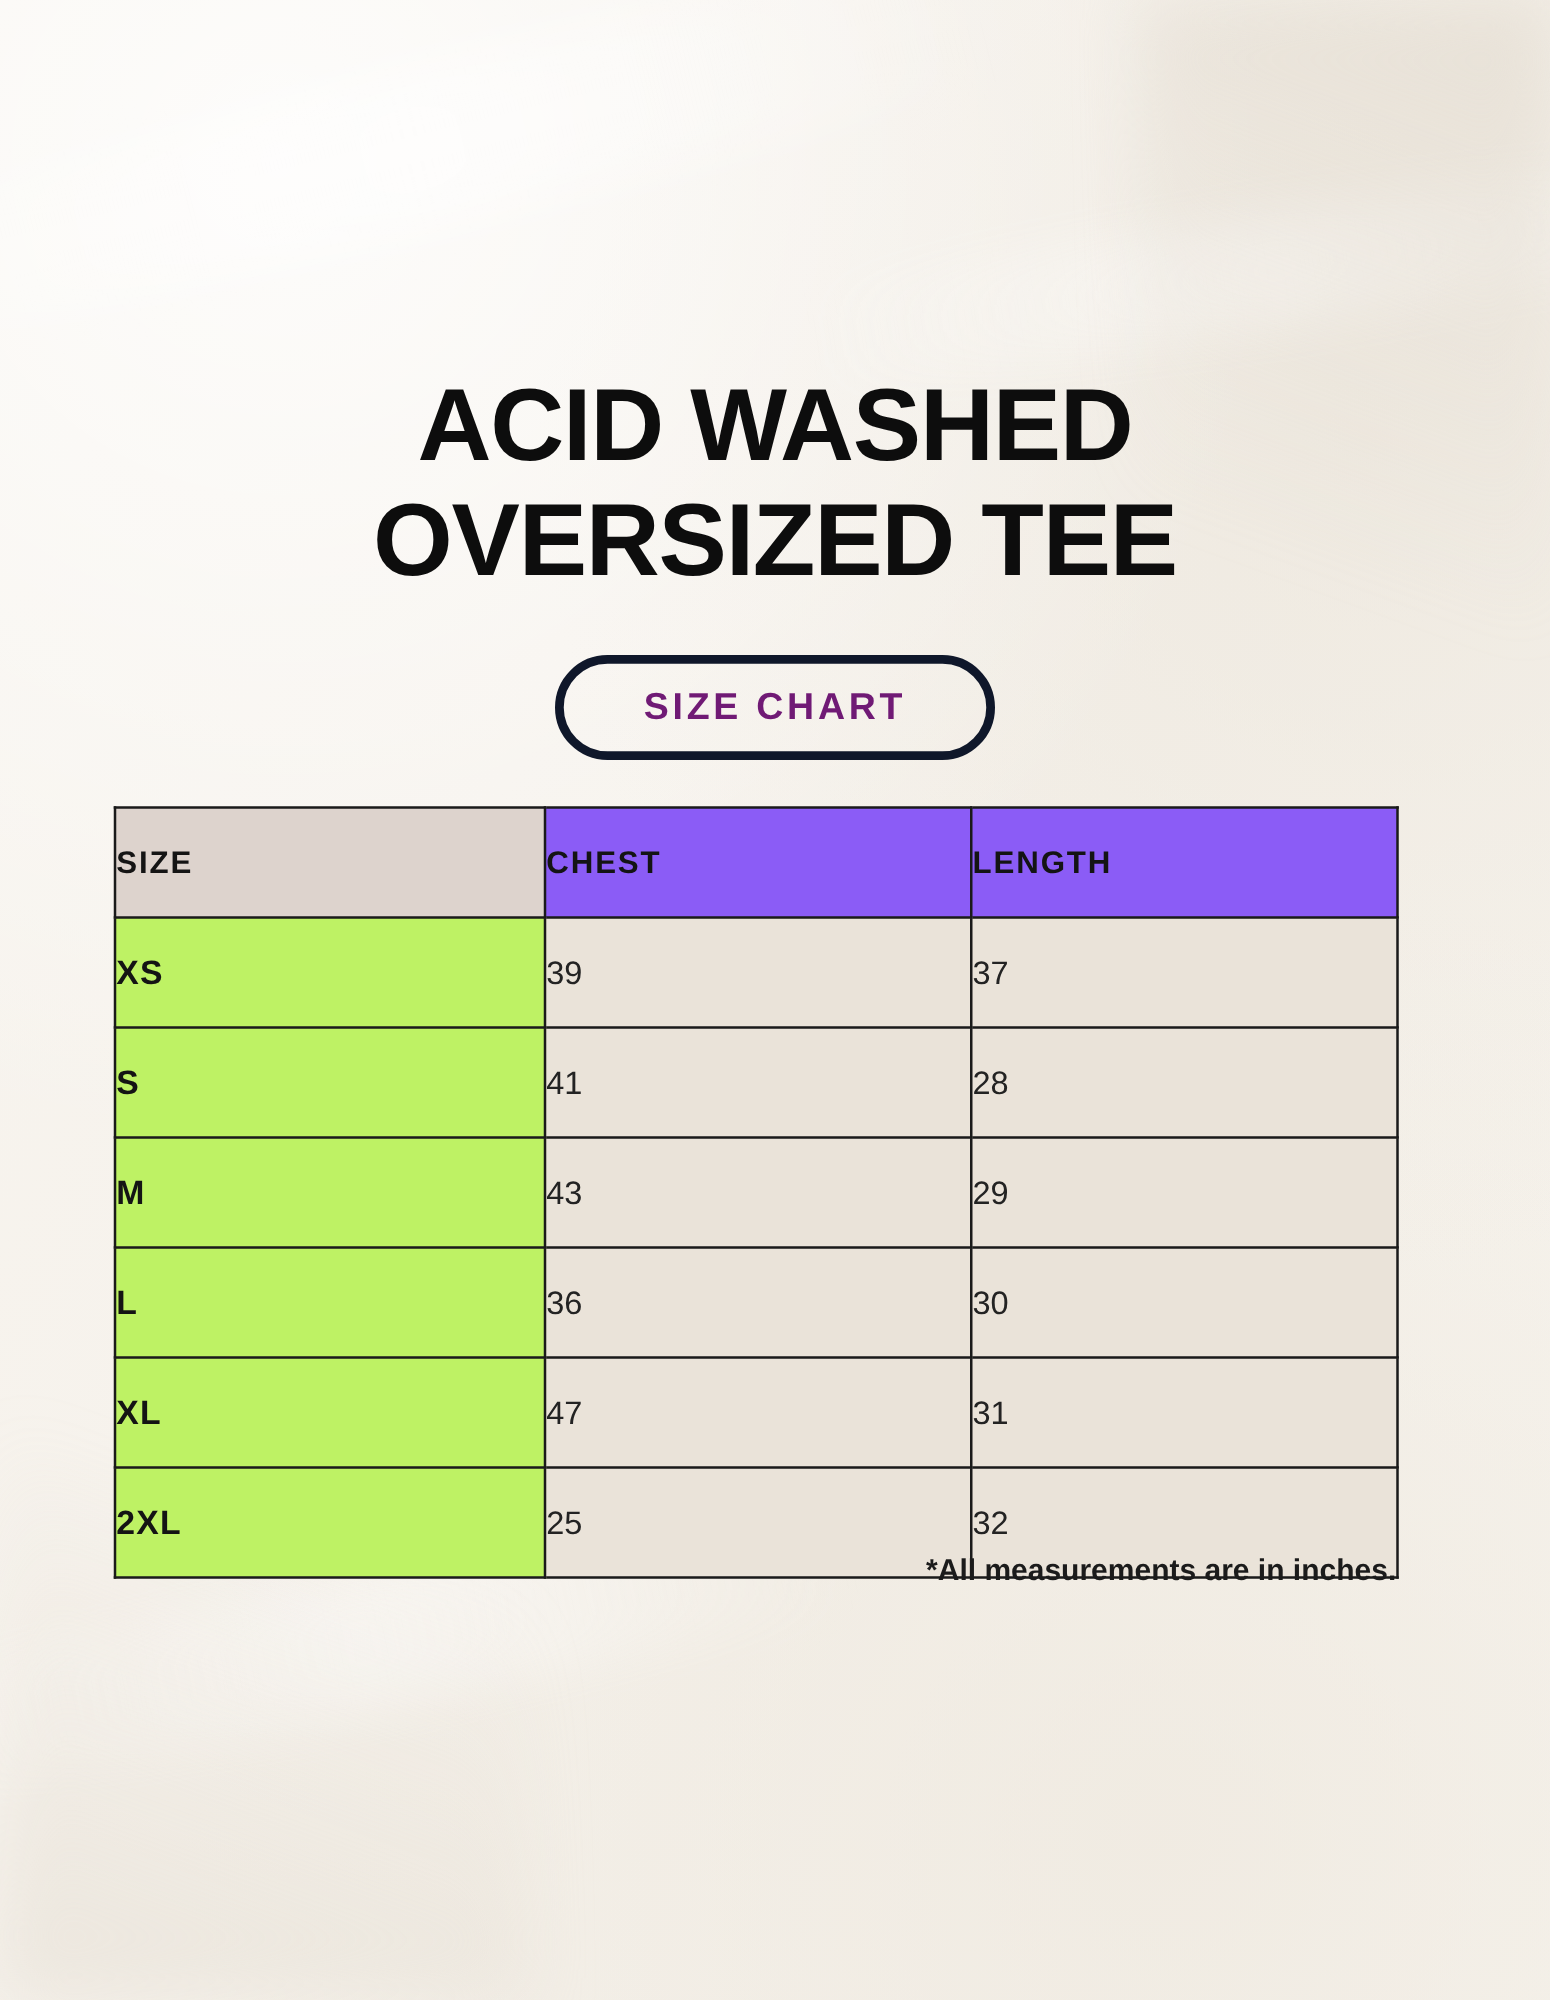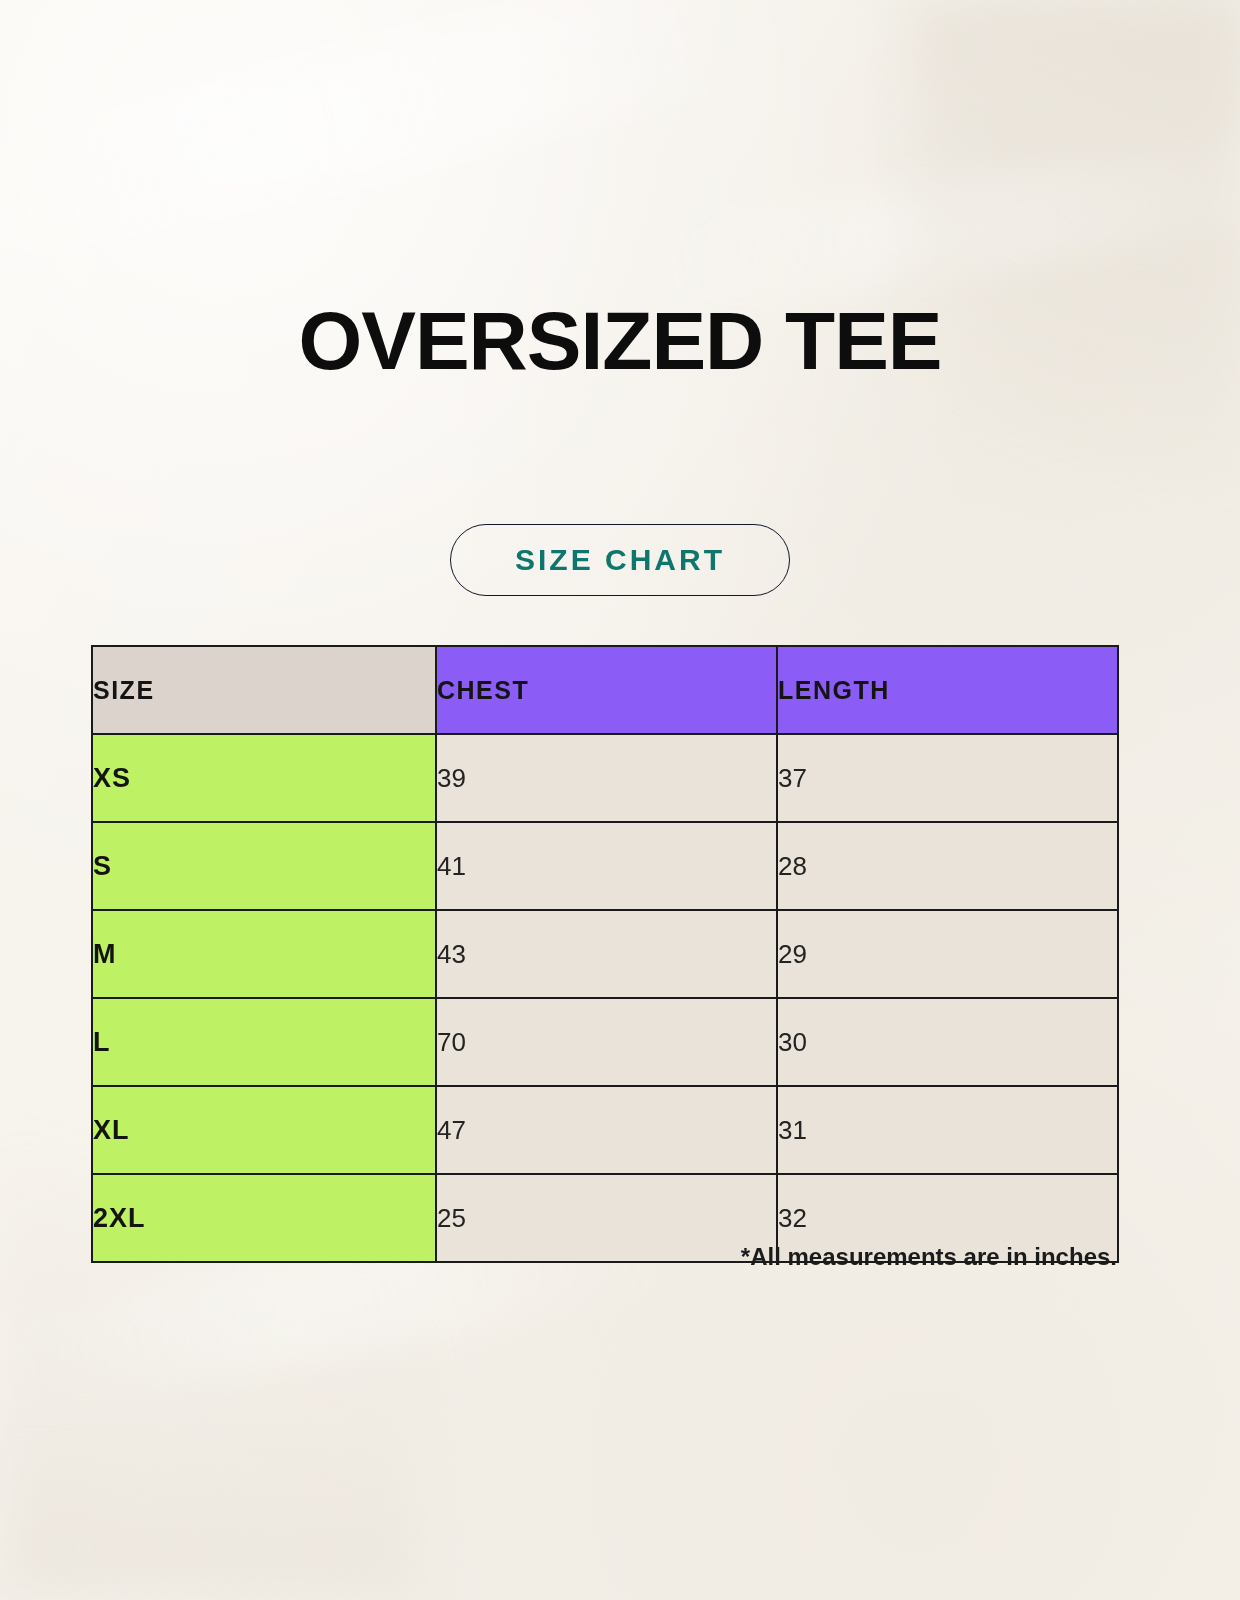--- a/index.html
+++ b/index.html
@@ -79,27 +79,27 @@
 
   .badge-wrap {
     position: absolute;
     top: 524px;
     left: 0;
     width: 1240px;
     display: flex;
     justify-content: center;
   }
   .badge {
-    border: 1px solid #0f172a;
+    border: 7px solid #0f172a;
     border-radius: 44px;
     padding: 18px 64px;
     font-size: 30px;
     font-weight: bold;
     letter-spacing: 3px;
-    color: #0f766e;
+    color: #701a75;
     background: transparent;
     text-transform: uppercase;
   }
 
   .table-wrap {
     position: absolute;
     top: 645px;
     left: 91px;
     width: 1026px;
   }
@@ -160,20 +160,21 @@
 <div class="page">
 
   <div class="bg-wash"></div>
   <div class="bg-streak streak-a"></div>
   <div class="bg-streak streak-b"></div>
   <div class="bg-streak streak-c"></div>
   <div class="shadow-a"></div>
   <div class="shadow-b"></div>
 
   <div class="title-block">
+    <h1 class="title-line">ACID WASHED</h1>
     <h1 class="title-line">OVERSIZED TEE</h1>
   </div>
 
   <div class="badge-wrap">
     <div class="badge">SIZE CHART</div>
   </div>
 
   <div class="table-wrap">
     <table class="size-chart">
       <colgroup>
@@ -199,21 +200,21 @@
           <td class="cell-value">41</td>
           <td class="cell-value">28</td>
         </tr>
         <tr>
           <td class="cell-size">M</td>
           <td class="cell-value">43</td>
           <td class="cell-value">29</td>
         </tr>
         <tr>
           <td class="cell-size">L</td>
-          <td class="cell-value">70</td>
+          <td class="cell-value">36</td>
           <td class="cell-value">30</td>
         </tr>
         <tr>
           <td class="cell-size">XL</td>
           <td class="cell-value">47</td>
           <td class="cell-value">31</td>
         </tr>
         <tr>
           <td class="cell-size">2XL</td>
           <td class="cell-value">25</td>

